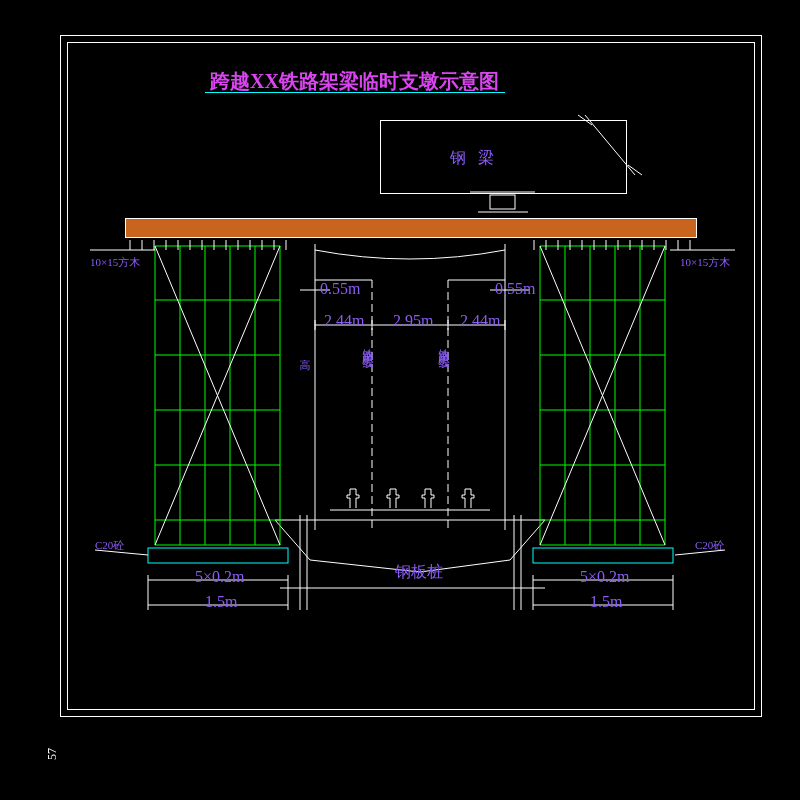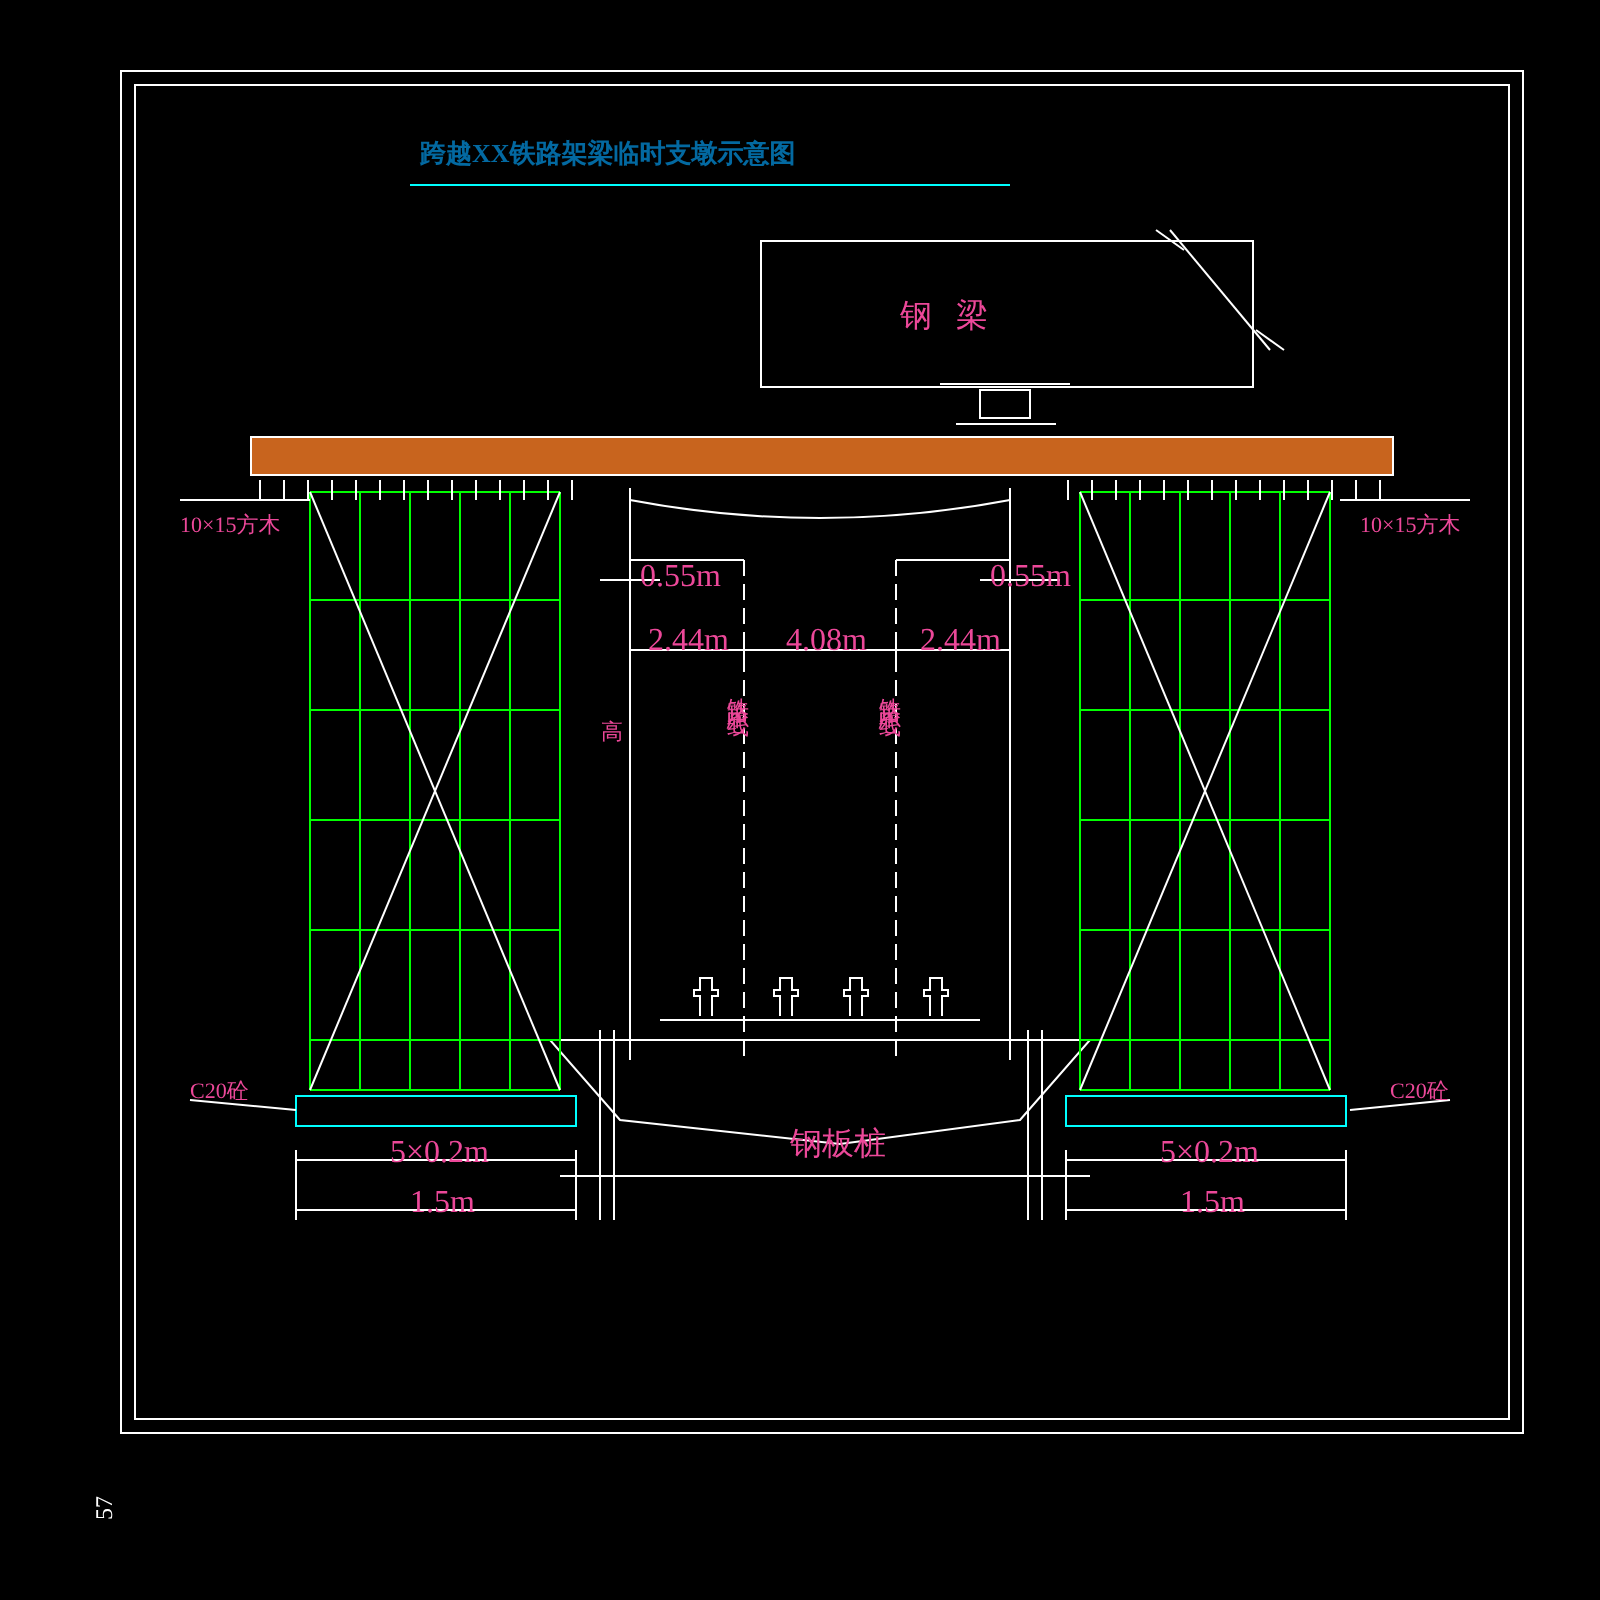--- a/index.html
+++ b/index.html
@@ -1,19 +1,19 @@
 <!DOCTYPE html>
 <html><head>
 <meta charset="utf-8">
 <style>
   body{margin:0;background:#000;width:800px;height:800px;position:relative;font-family:"SimSun","宋体",serif;font-size:11px;color:#fff}
   .border{position:absolute;border:1px solid #fff}
-  .title{position:absolute;color:#0369a1;font-size:13px;font-weight:bold}
+  .title{position:absolute;color:#d946ef;font-size:20px;font-weight:bold}
   .underline{position:absolute;height:1px;background:#0ff}
-  .txt{position:absolute;color:#ec4899;font-size:11px}
+  .txt{position:absolute;color:#8b5cf6;font-size:11px}
   .txt-sm{font-size:16px}
   .vtxt{writing-mode:vertical-rl;text-orientation:upright;letter-spacing:2px}
   .box{position:absolute;border:1px solid #fff}
   .beam{position:absolute;background:#c8641e;border:1px solid #fff}
   .green{stroke:#0f0;stroke-width:1;fill:none}
   .white{stroke:#fff;stroke-width:1;fill:none}
   .cyan{stroke:#0ff;stroke-width:1;fill:none}
   .page{position:absolute;left:45px;top:760px;color:#fff;font-size:12px;transform:rotate(-90deg);transform-origin:left top}
 </style>
 </head>
@@ -172,21 +172,21 @@
 <div class="txt" style="left:680px;top:255px">10×15方木</div>
 
 <div class="txt vtxt" style="left:360px;top:340px">铁路中心线</div>
 <div class="txt vtxt" style="left:436px;top:340px">铁路中心线</div>
 <div class="txt vtxt" style="left:297px;top:350px">高</div>
 
 <div class="txt txt-sm" style="left:320px;top:280px">0.55m</div>
 <div class="txt txt-sm" style="left:495px;top:280px">0.55m</div>
 
 <div class="txt txt-sm" style="left:324px;top:312px">2.44m</div>
-<div class="txt txt-sm" style="left:393px;top:312px">4.08m</div>
+<div class="txt txt-sm" style="left:393px;top:312px">2.95m</div>
 <div class="txt txt-sm" style="left:460px;top:312px">2.44m</div>
 
 <div class="txt" style="left:95px;top:538px">C20砼</div>
 <div class="txt" style="left:695px;top:538px">C20砼</div>
 
 <div class="txt txt-sm" style="left:195px;top:568px">5×0.2m</div>
 <div class="txt txt-sm" style="left:580px;top:568px">5×0.2m</div>
 <div class="txt txt-sm" style="left:205px;top:593px">1.5m</div>
 <div class="txt txt-sm" style="left:590px;top:593px">1.5m</div>
 

